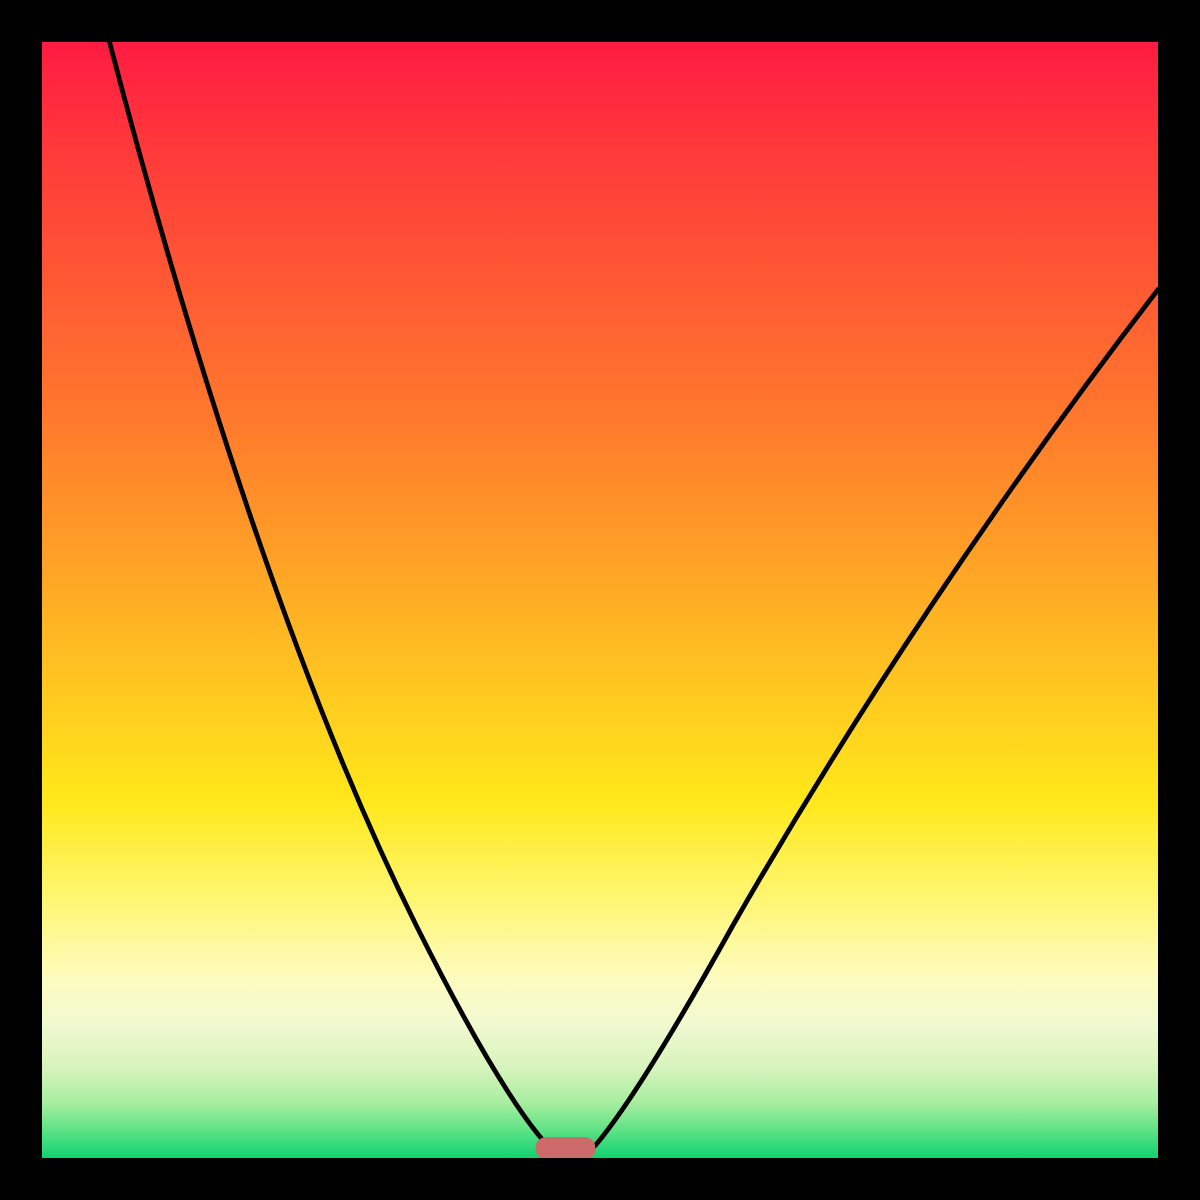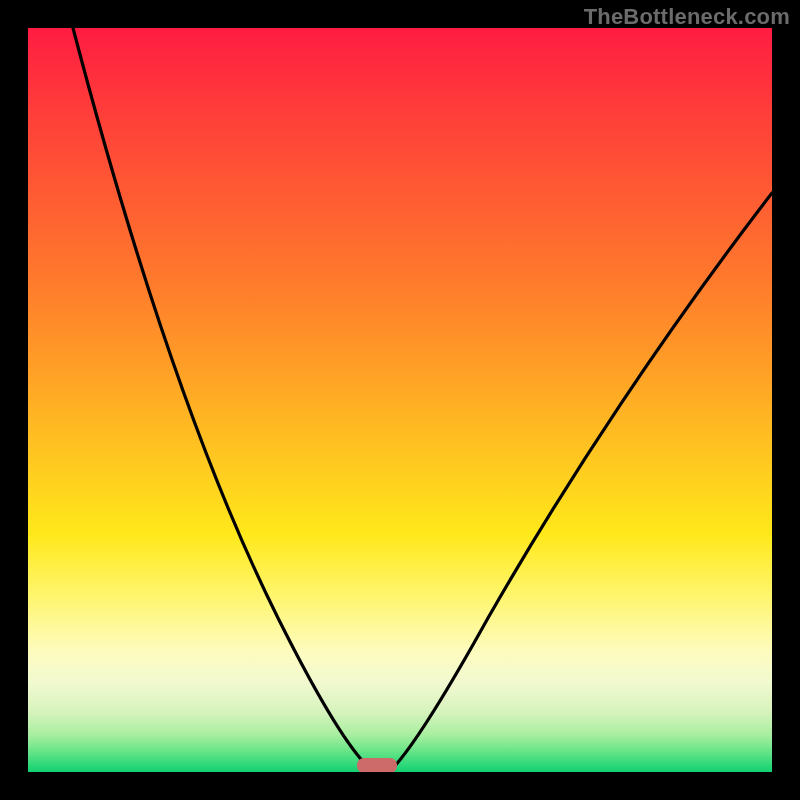--- a/index.html
+++ b/index.html
@@ -88,14 +88,13 @@
                C 300,690 330,732 346,744" stroke="#000" stroke-width="3.2" fill="none" stroke-linecap="round"></path>
 
       <path d="M 361,744
                C 378,728 410,680 460,590
                C 540,450 640,300 744,165" stroke="#000" stroke-width="3.2" fill="none" stroke-linecap="round"></path>
     </svg>
 
     <div class="marker"></div>
   </div>
 
-  <div class="watermark">TheBottleneck.com</div>
 </div>
 
 </body></html>

